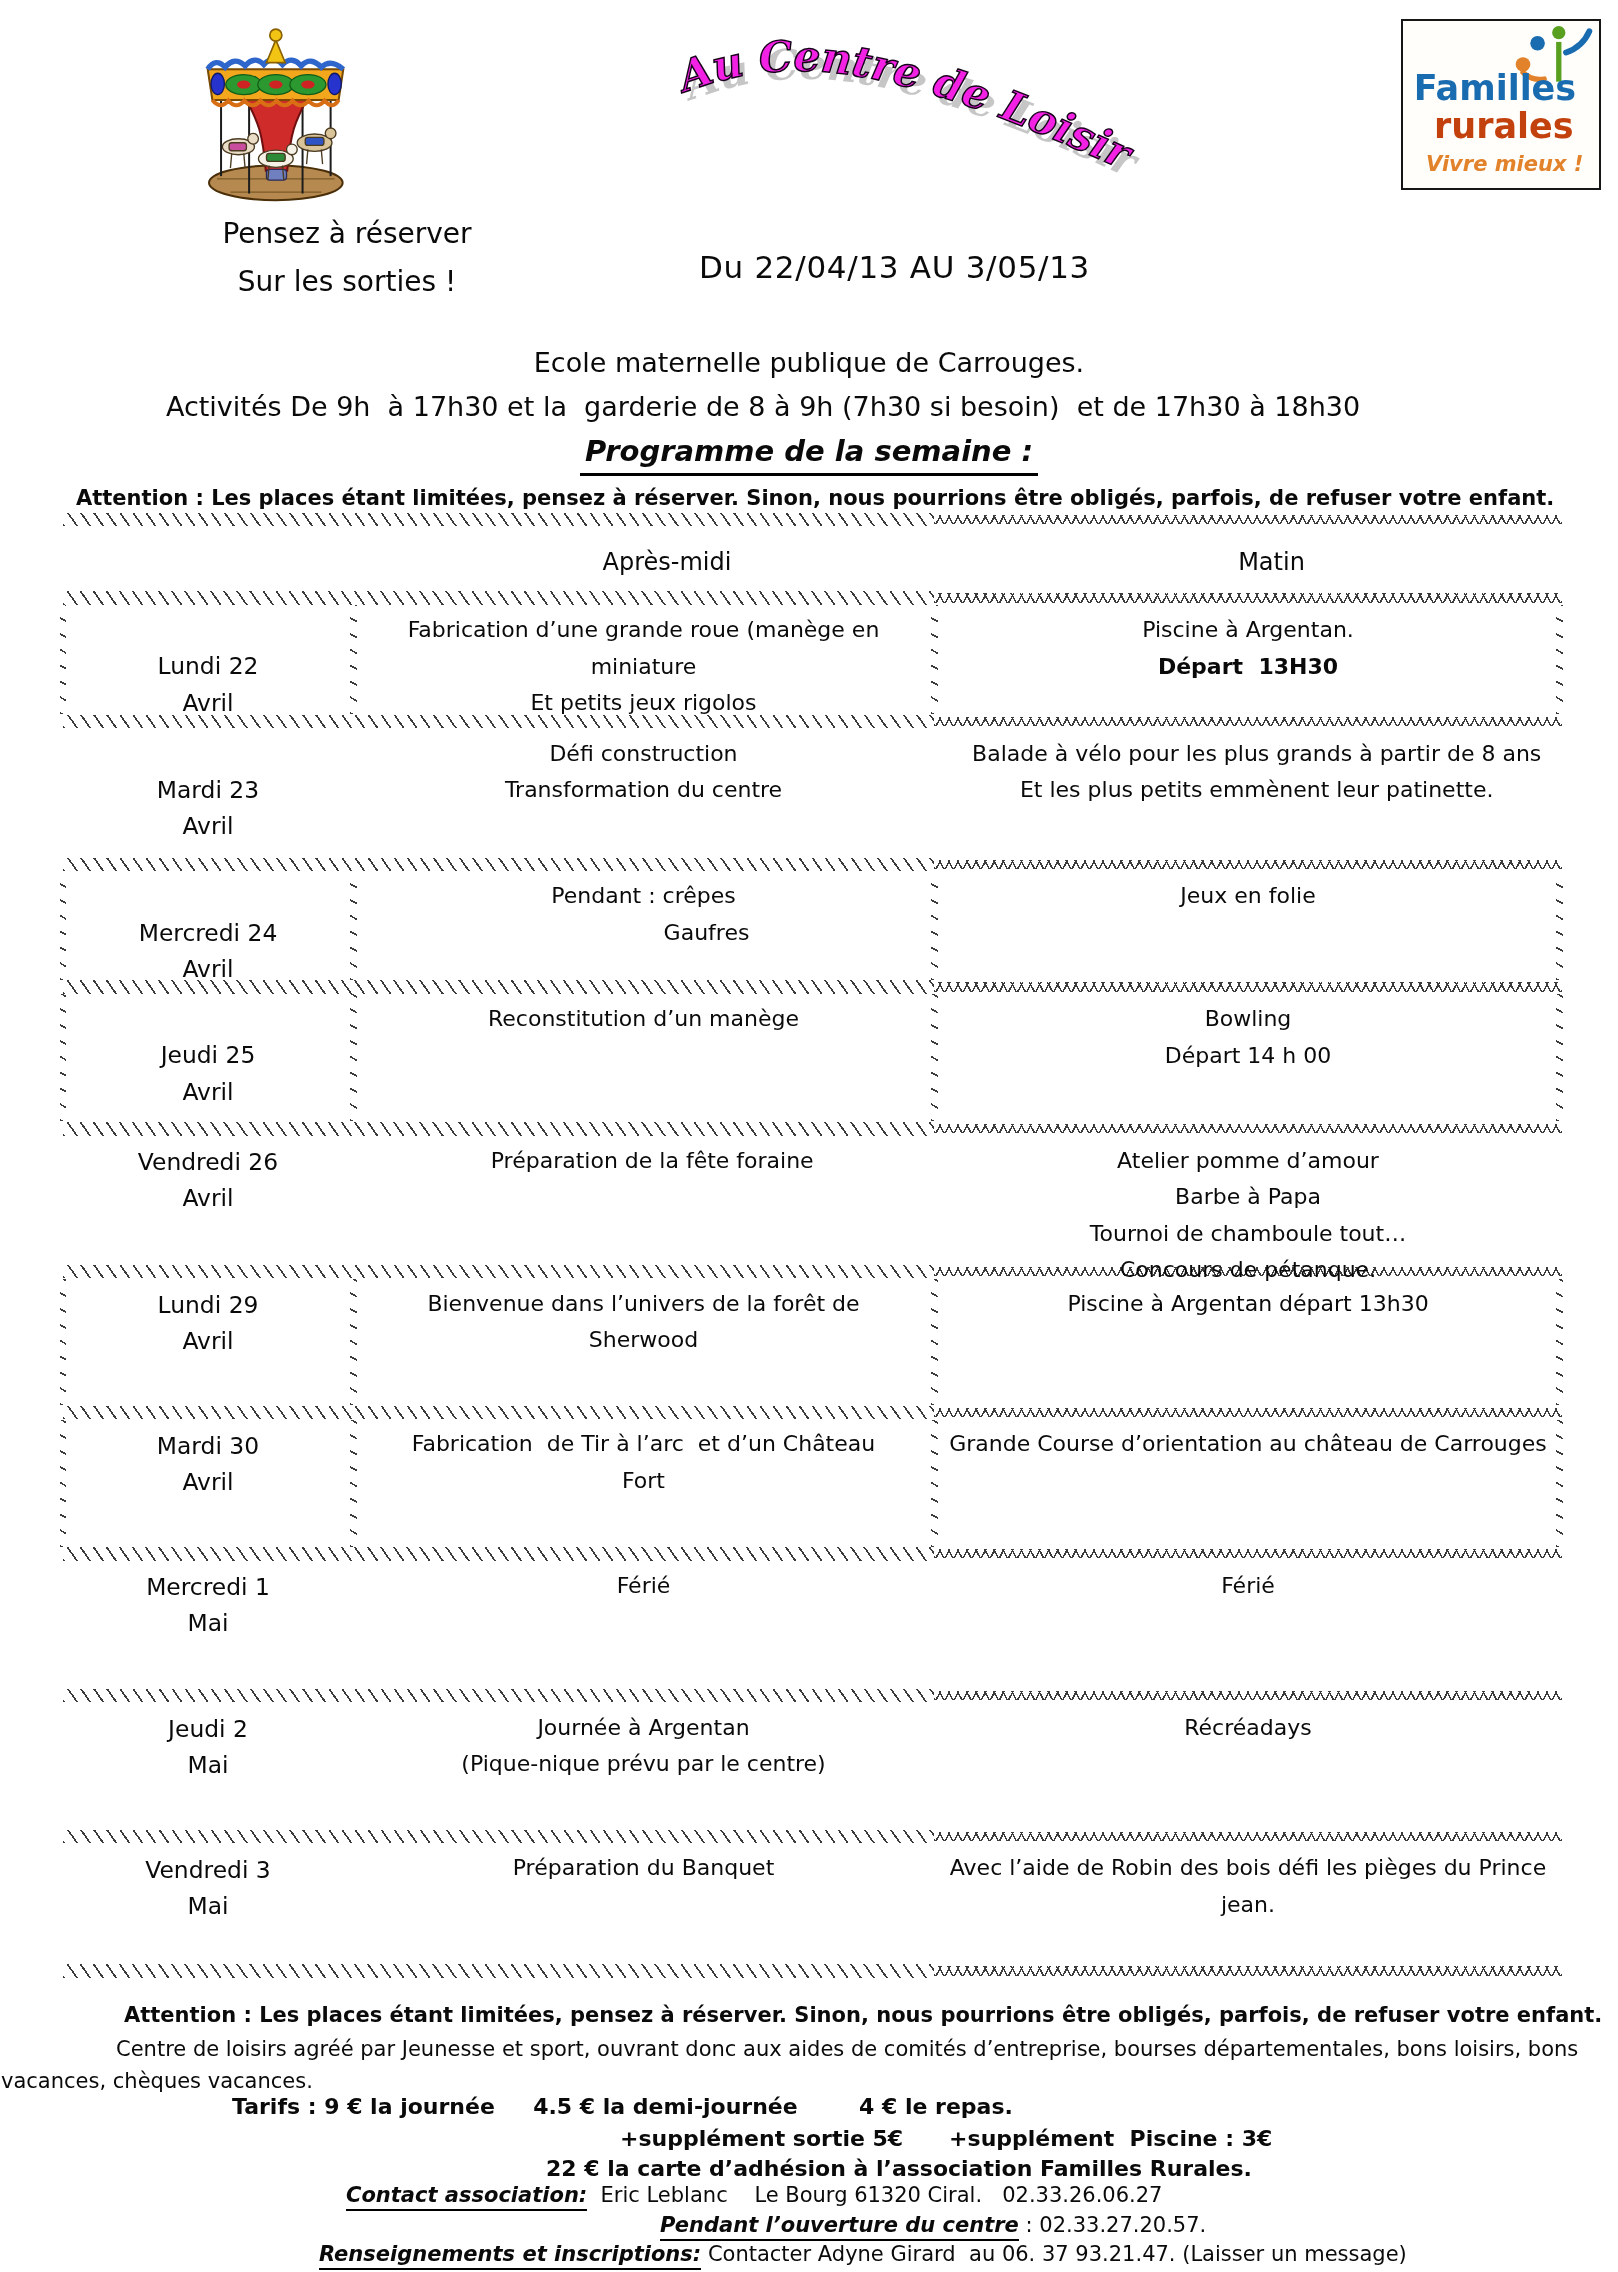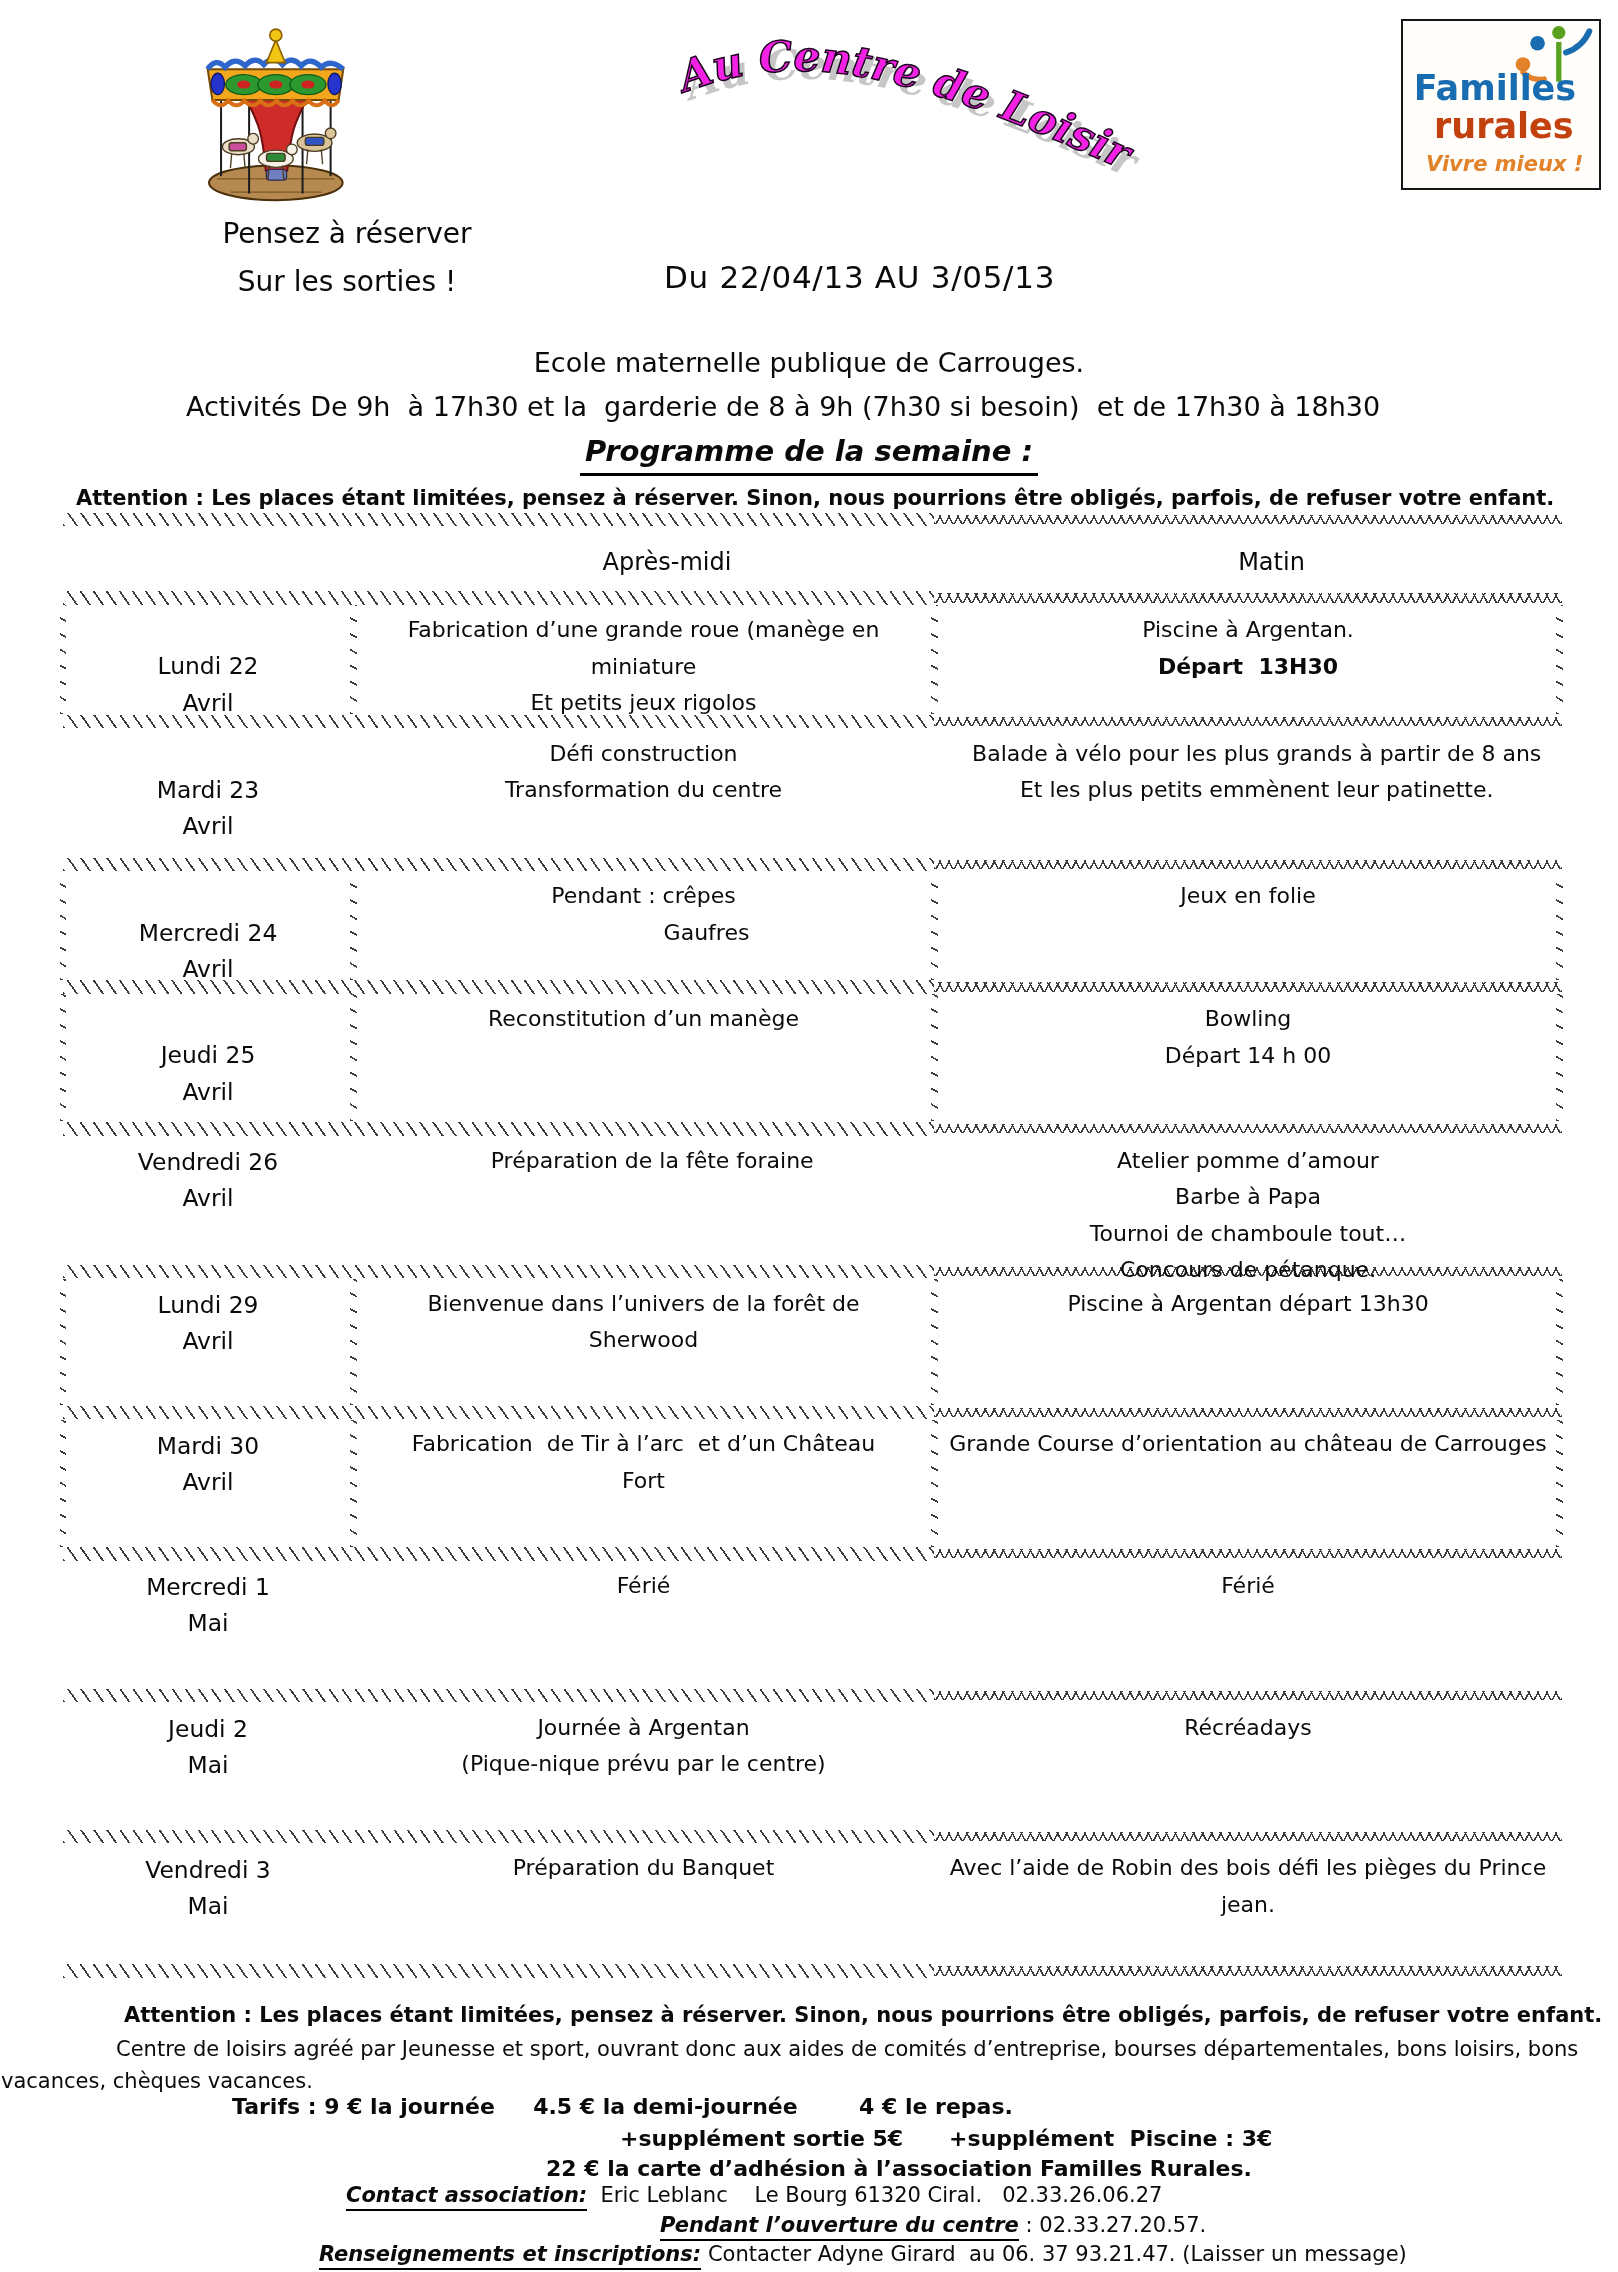--- a/index.html
+++ b/index.html
@@ -3,29 +3,29 @@
 <meta charset="utf-8">
 <style>
   html,body{margin:0;padding:0;background:#e8e8e8;}
   .page{position:relative;width:1618px;height:2273px;background:#ffffff;
         font-family:"DejaVu Sans",sans-serif;color:#0a0a0a;overflow:hidden;margin:0 auto;}
   .abs{position:absolute;}
   .pre{white-space:pre-wrap;}
 
   
   .pensez{top:210px;left:170px;width:354px;text-align:center;font-size:28px;line-height:1.72;}
-  .daterange{top:259px;left:664px;width:461px;text-align:left;font-size:31px;letter-spacing:0.7px;}
+  .daterange{top:249px;left:664px;width:461px;text-align:center;font-size:31px;letter-spacing:0.7px;}
   .logo{top:18.7px;left:1401px;width:200px;height:171px;border:2.7px solid #161616;box-sizing:border-box;background:#fffefb;}
   .logo .lf{position:absolute;top:47px;left:10.7px;font-size:35px;font-weight:bold;color:#1a6cb0;}
   .logo .lr{position:absolute;top:85px;left:31px;font-size:35px;font-weight:bold;color:#c2410c;}
   .logo .lt{position:absolute;top:131px;left:23px;font-size:21px;font-style:italic;font-weight:bold;color:#e2822a;}
 
   
   .school{top:347px;left:0;width:1618px;text-align:center;font-size:27px;}
-  .hours{top:391px;left:0;width:1526px;text-align:center;font-size:27px;margin-left:20px;}
+  .hours{top:391px;left:0;width:1526px;text-align:center;font-size:27px;}
   .progwrap{top:434px;left:0;width:1618px;text-align:center;}
   .prog{display:inline-block;font-size:29px;font-weight:bold;font-style:italic;
         border-bottom:3.3px solid #000;padding:0 5.3px 4.7px;}
   .attn1{top:486px;left:76px;font-size:21px;font-weight:bold;}
 
   
   .tbl{top:512px;left:63px;width:1499px;}
   .sep{display:flex;height:14.7px;}
   .sep .hl{display:block;width:871px;height:13.4px;margin-top:0.7px;
       background:repeating-linear-gradient(55deg,#3b3b3b 0 1.7px,transparent 1.7px 10.7px);}

